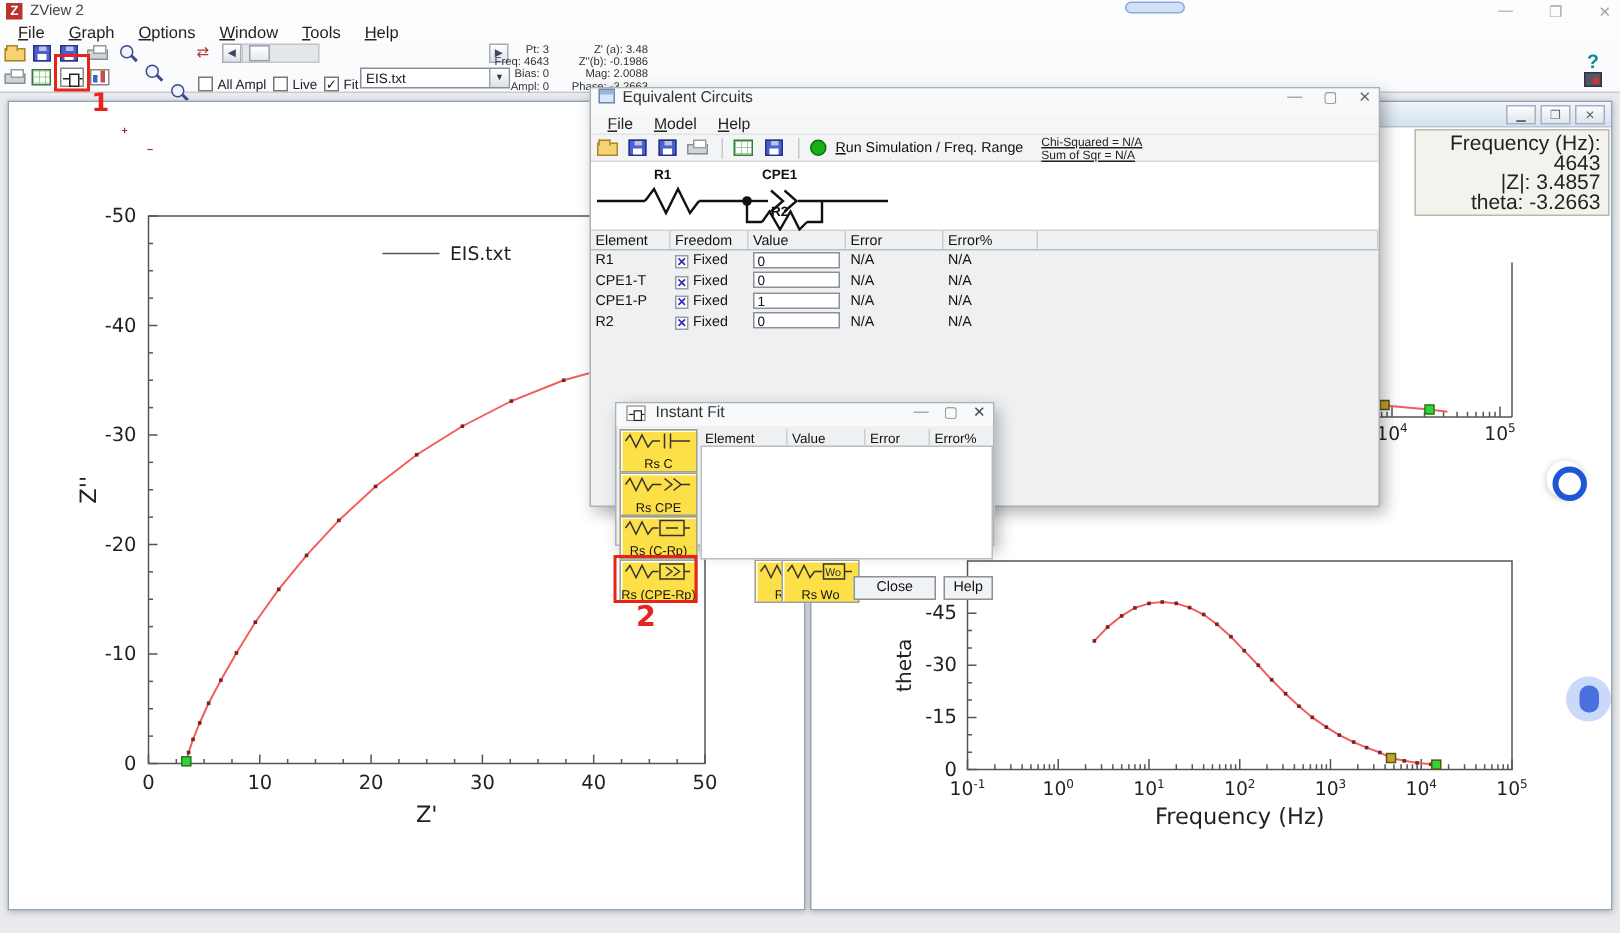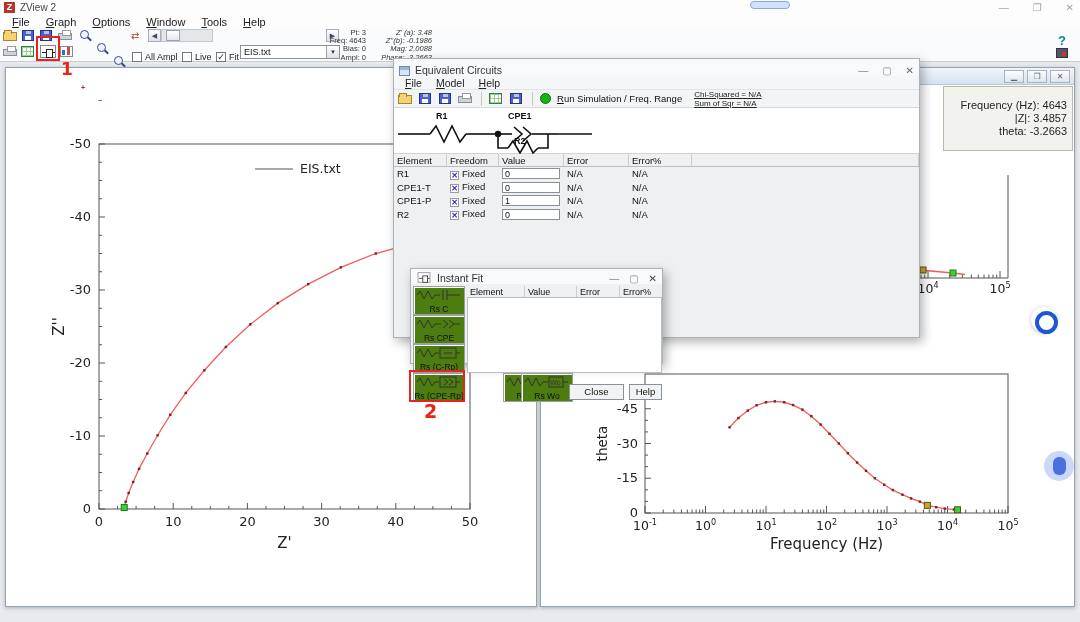--- a/index.html
+++ b/index.html
@@ -61,25 +61,25 @@
   
   .cwin { position:absolute; background:#fff; border:1px solid #93a5b5; box-shadow:0 1px 4px rgba(0,0,0,.25); }
   .ctitle { height:17px; background:linear-gradient(#f0f5fb,#d6e2f0); border-bottom:1px solid #b8c6d6;
     color:#8593a2; font-size:10.5px; display:flex; align-items:center; gap:5px; padding:0 4px; }
   .cicon { width:11px; height:10px; border:1px solid #6a8ab5; background:#d8e6f8; position:relative; }
   .cicon::before { content:""; position:absolute; left:0; top:0; right:0; height:3px; background:#9ab5d8; }
   .wctl { margin-left:auto; display:flex; gap:3px; }
   .wbtn { width:20px; height:13px; border:1px solid #a8b2bf; background:linear-gradient(#fdfdfe,#dfe5ec);
     font-size:8px; line-height:11px; text-align:center; color:#567; }
   .bode-tip { position:absolute; right:1px; top:18px; width:130px; background:#f3f3ee; border:1px solid #b9b9a9;
-    font-size:11px; color:#222; text-align:right; padding:12px 5px; line-height:13px; z-index:3;}
+    font-size:14px; color:#222; text-align:right; padding:2px 5px; line-height:13px; z-index:3;}
 
   
   .dlg { position:absolute; background:#eef0f1; border:1px solid #aab2b8; box-shadow:3px 4px 10px rgba(0,0,0,.3); }
-  .dtitle { height:17px; background:#f7f9fa; display:flex; align-items:flex-end; gap:5px; padding:0 5px;
+  .dtitle { height:17px; background:#f7f9fa; display:flex; align-items:flex-start; gap:5px; padding:0 5px;
     font-size:10.5px; color:#333; }
   .dctl { margin-left:auto; display:flex; gap:14px; color:#888; font-size:10px; }
   .dmenu { height:14px; font-size:10.5px; color:#222; display:flex; align-items:center; padding-left:4px;
     border-bottom:1px solid #e2e4e6; background:#f5f6f7;}
   .dmenu span { padding:0 7px; }
   .dtools { height:18px; display:flex; align-items:center; gap:4px; padding:0 4px; background:#f3f4f5;
     border-bottom:1px solid #d5d8da; position:relative;}
   .rundot { width:11px; height:11px; border-radius:50%; background:#17b117; border:1px solid #0a6d0a; }
   .runlabel { font-size:9.5px; color:#111; margin-left:2px;}
   .chiblock { font-size:8px; color:#222; line-height:9px; margin-left:8px;text-decoration:underline; }
@@ -91,21 +91,21 @@
   .thead div { border-right:1px solid #c9cdd1; padding:0 3px; line-height:13px;}
   .trow { display:flex; height:13.5px; align-items:center; }
   .trow > div { padding:0 3px; }
   .c1{width:53px;} .c2{width:52px;} .c3{width:65px;} .c4{width:65px;} .c5{width:63px;} .c6{flex:1;}
   .fx { display:inline-block; width:9px; height:9px; background:#fff; border:1px solid #99a;
     color:#2d2dbb; font-weight:bold; font-size:8px; line-height:8px; text-align:center; vertical-align:-1px; margin-right:3px;}
   .vinput { display:inline-block; width:58px; height:11px; background:#fff; border:1px solid #8a9098;
     font-size:9px; padding-left:2px; line-height:10px;}
 
   
-  .cbtn { position:absolute; width:52px; height:29px; background:#4d7c0f; border:1px solid #9aa0a6;
+  .cbtn { position:absolute; width:52px; height:29px; background:#fde047; border:1px solid #9aa0a6;
     box-shadow:inset 1px 1px 0 #fff; text-align:center; }
   .cbtn .lbl { font-size:8.5px; color:#111; line-height:9px; }
   .if-head { position:absolute; display:flex; height:12px; font-size:9px; color:#111; background:#eef0f1;
     border-bottom:1px solid #b9bec2; }
   .if-head div { border-right:1px solid #c9cdd1; padding:0 3px; line-height:12px; }
   .if-list { position:absolute; background:#fff; border:1px solid #b9bec2; border-top:none; }
   .pbtn { position:absolute; height:16px; background:#f2f3f4; border:1px solid #8a9098; font-size:9.5px;
     text-align:center; line-height:14px; color:#111; }
 
   
@@ -195,21 +195,21 @@
       <span>EIS.txt</span>
       <span class="drop">▼</span>
     </div>
 
     <div class="readout" style="left:320px;top:1px;width:46px;">
       <div>Pt: 3</div>
         <div>Freq: 4643</div>
       <div>Bias: 0</div>
         <div>Ampl: 0</div>
     </div>
-    <div class="readout" style="left:368px;top:1px;width:64px;font-style:italic;">
+    <div class="readout" style="left:368px;top:1px;width:64px;">
       <div>Z' (a): 3.48</div>
         <div>Z''(b): -0.1986</div>
       <div>Mag: 2.0088</div>
         <div>Phase: -3.2663</div>
     </div>
   </div>
   <div class="help-q">?</div>
   <div class="help-sub"></div>
 
   <div class="cwin" style="left:5px;top:67px;width:532px;height:540px;">

